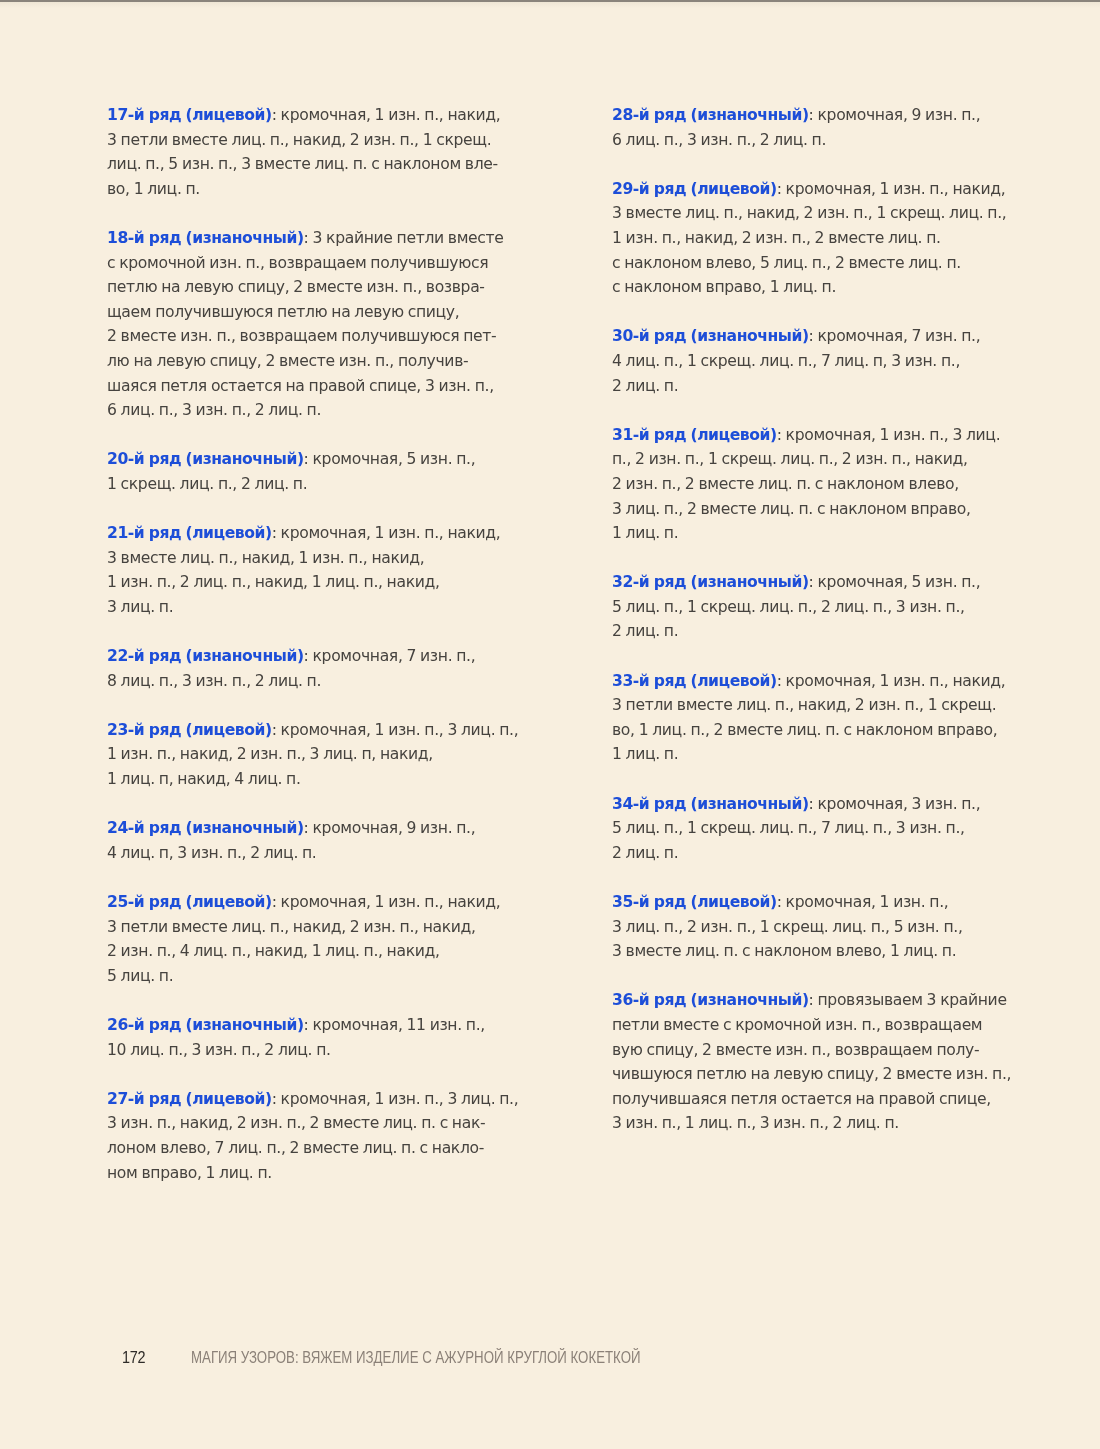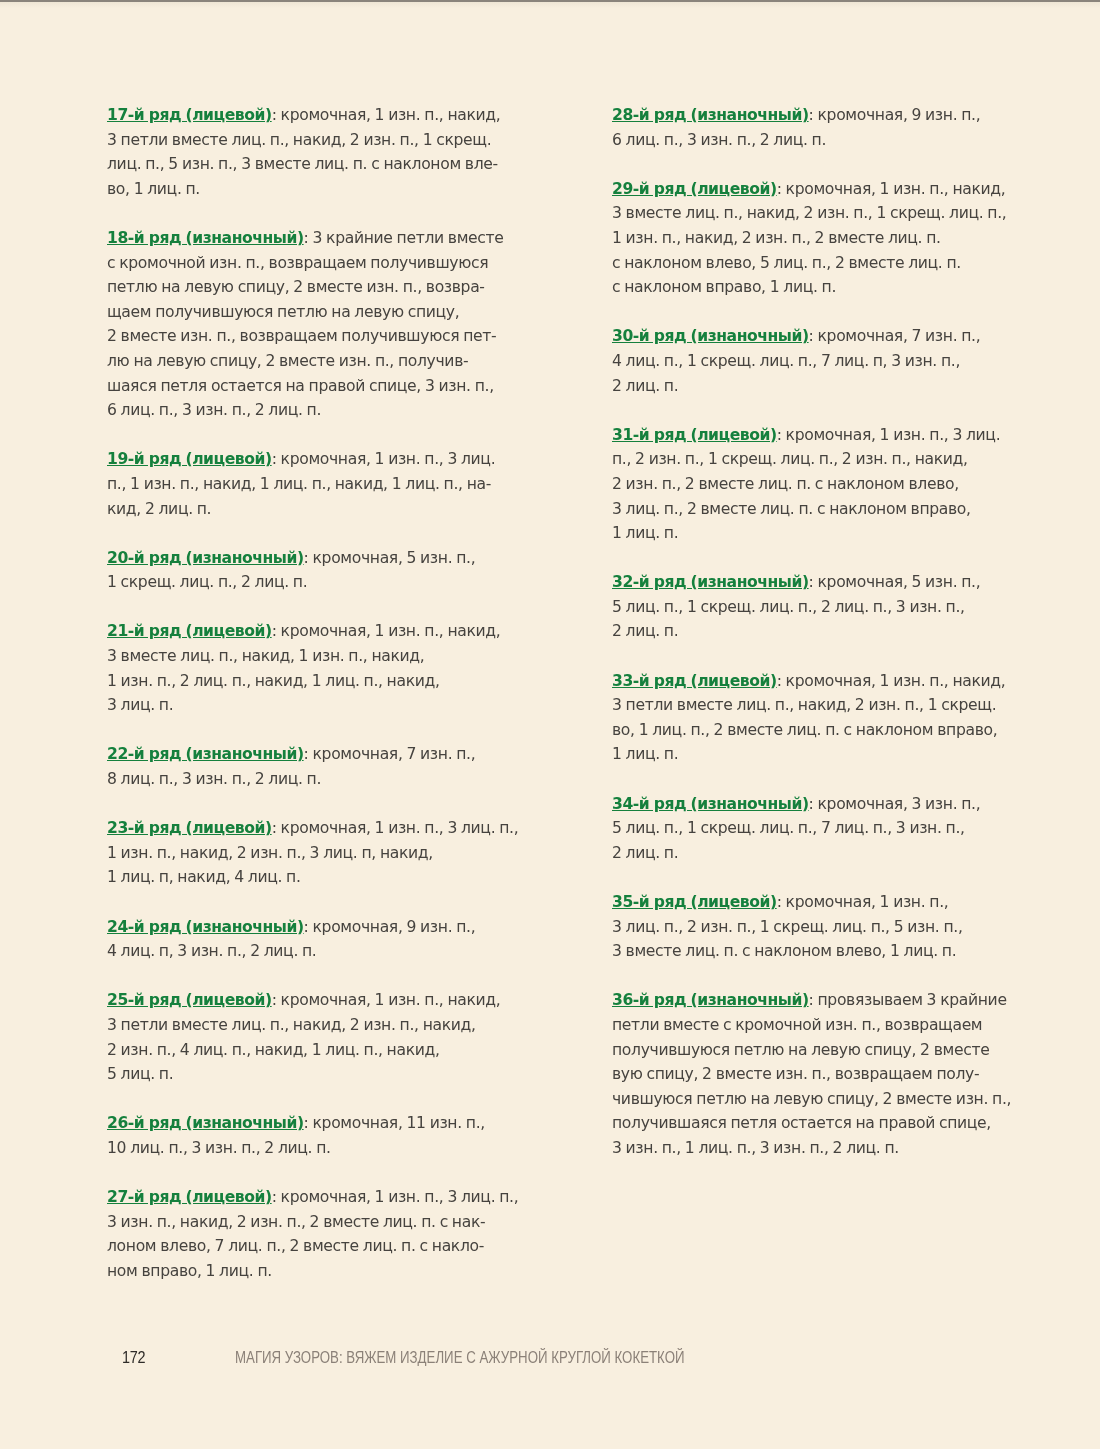--- a/index.html
+++ b/index.html
@@ -43,36 +43,34 @@
       letter-spacing: -0.35px;
       word-spacing: -0.6px;
       white-space: nowrap;
     }
     .row-line {
       display: block;
       height: 24.6px;
     }
     .row-title {
       font-weight: bold;
-      color: #15803d;
+      color: #1d4ed8;
       letter-spacing: -0.45px;
-      text-decoration: underline;
     }
     .row-text {
       color: #46433f;
     }
     .footer {
       position: absolute;
       left: 122px;
       top: 1345px;
       height: 26px;
       display: flex;
       align-items: center;
       white-space: nowrap;
-      gap: 44px;
     }
     .page-number {
       font-family: "Liberation Sans", sans-serif;
       font-size: 17px;
       color: #2e2b28;
       transform: scaleX(0.85);
       transform-origin: left center;
       width: 58px;
       letter-spacing: -0.3px;
     }
@@ -103,25 +101,20 @@
       <span class="row-line"><span class="row-title">18-й ряд (изнаночный)</span><span class="row-text">: 3 крайние петли вместе</span></span>
       <span class="row-line"><span class="row-text">с кромочной изн. п., возвращаем получившуюся</span></span>
       <span class="row-line"><span class="row-text">петлю на левую спицу, 2 вместе изн. п., возвра-</span></span>
       <span class="row-line"><span class="row-text">щаем получившуюся петлю на левую спицу,</span></span>
       <span class="row-line"><span class="row-text">2 вместе изн. п., возвращаем получившуюся пет-</span></span>
       <span class="row-line"><span class="row-text">лю на левую спицу, 2 вместе изн. п., получив-</span></span>
       <span class="row-line"><span class="row-text">шаяся петля остается на правой спице, 3 изн. п.,</span></span>
       <span class="row-line"><span class="row-text">6 лиц. п., 3 изн. п., 2 лиц. п.</span></span>
     </div>
     <div class="row-entry">
-      <span class="row-line"><span class="row-title">19-й ряд (лицевой)</span><span class="row-text">: кромочная, 1 изн. п., 3 лиц.</span></span>
-      <span class="row-line"><span class="row-text">п., 1 изн. п., накид, 1 лиц. п., накид, 1 лиц. п., на-</span></span>
-      <span class="row-line"><span class="row-text">кид, 2 лиц. п.</span></span>
-    </div>
-    <div class="row-entry">
       <span class="row-line"><span class="row-title">20-й ряд (изнаночный)</span><span class="row-text">: кромочная, 5 изн. п.,</span></span>
       <span class="row-line"><span class="row-text">1 скрещ. лиц. п., 2 лиц. п.</span></span>
     </div>
     <div class="row-entry">
       <span class="row-line"><span class="row-title">21-й ряд (лицевой)</span><span class="row-text">: кромочная, 1 изн. п., накид,</span></span>
       <span class="row-line"><span class="row-text">3 вместе лиц. п., накид, 1 изн. п., накид,</span></span>
       <span class="row-line"><span class="row-text">1 изн. п., 2 лиц. п., накид, 1 лиц. п., накид,</span></span>
       <span class="row-line"><span class="row-text">3 лиц. п.</span></span>
     </div>
     <div class="row-entry">
@@ -195,21 +188,20 @@
       <span class="row-line"><span class="row-text">2 лиц. п.</span></span>
     </div>
     <div class="row-entry">
       <span class="row-line"><span class="row-title">35-й ряд (лицевой)</span><span class="row-text">: кромочная, 1 изн. п.,</span></span>
       <span class="row-line"><span class="row-text">3 лиц. п., 2 изн. п., 1 скрещ. лиц. п., 5 изн. п.,</span></span>
       <span class="row-line"><span class="row-text">3 вместе лиц. п. с наклоном влево, 1 лиц. п.</span></span>
     </div>
     <div class="row-entry">
       <span class="row-line"><span class="row-title">36-й ряд (изнаночный)</span><span class="row-text">: провязываем 3 крайние</span></span>
       <span class="row-line"><span class="row-text">петли вместе с кромочной изн. п., возвращаем</span></span>
-      <span class="row-line"><span class="row-text">получившуюся петлю на левую спицу, 2 вместе</span></span>
       <span class="row-line"><span class="row-text">вую спицу, 2 вместе изн. п., возвращаем полу-</span></span>
       <span class="row-line"><span class="row-text">чившуюся петлю на левую спицу, 2 вместе изн. п.,</span></span>
       <span class="row-line"><span class="row-text">получившаяся петля остается на правой спице,</span></span>
       <span class="row-line"><span class="row-text">3 изн. п., 1 лиц. п., 3 изн. п., 2 лиц. п.</span></span>
     </div>
   </div>
 
 <div class="footer">
   <span class="page-number">172</span>
   <span class="running-title">МАГИЯ УЗОРОВ: ВЯЖЕМ ИЗДЕЛИЕ С АЖУРНОЙ КРУГЛОЙ КОКЕТКОЙ</span>

